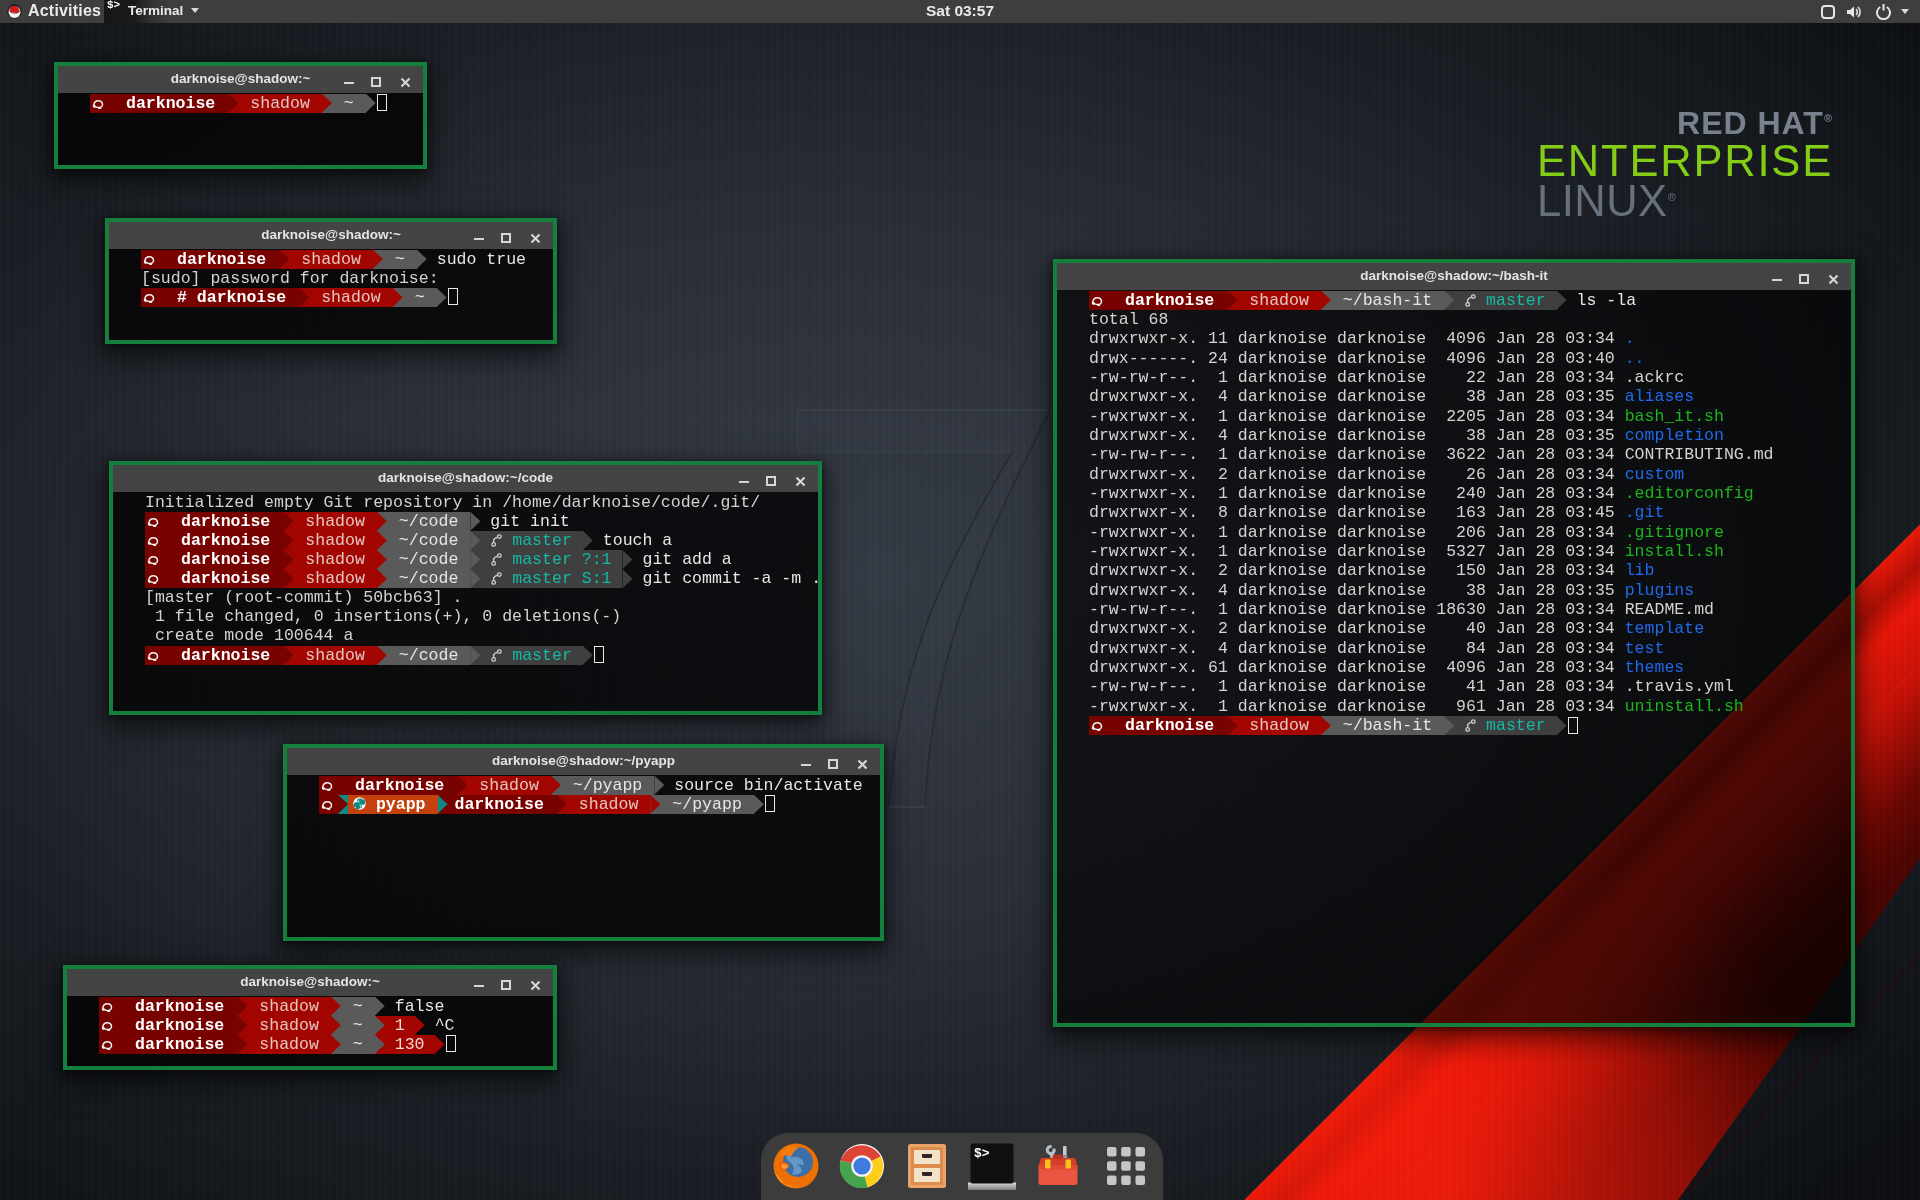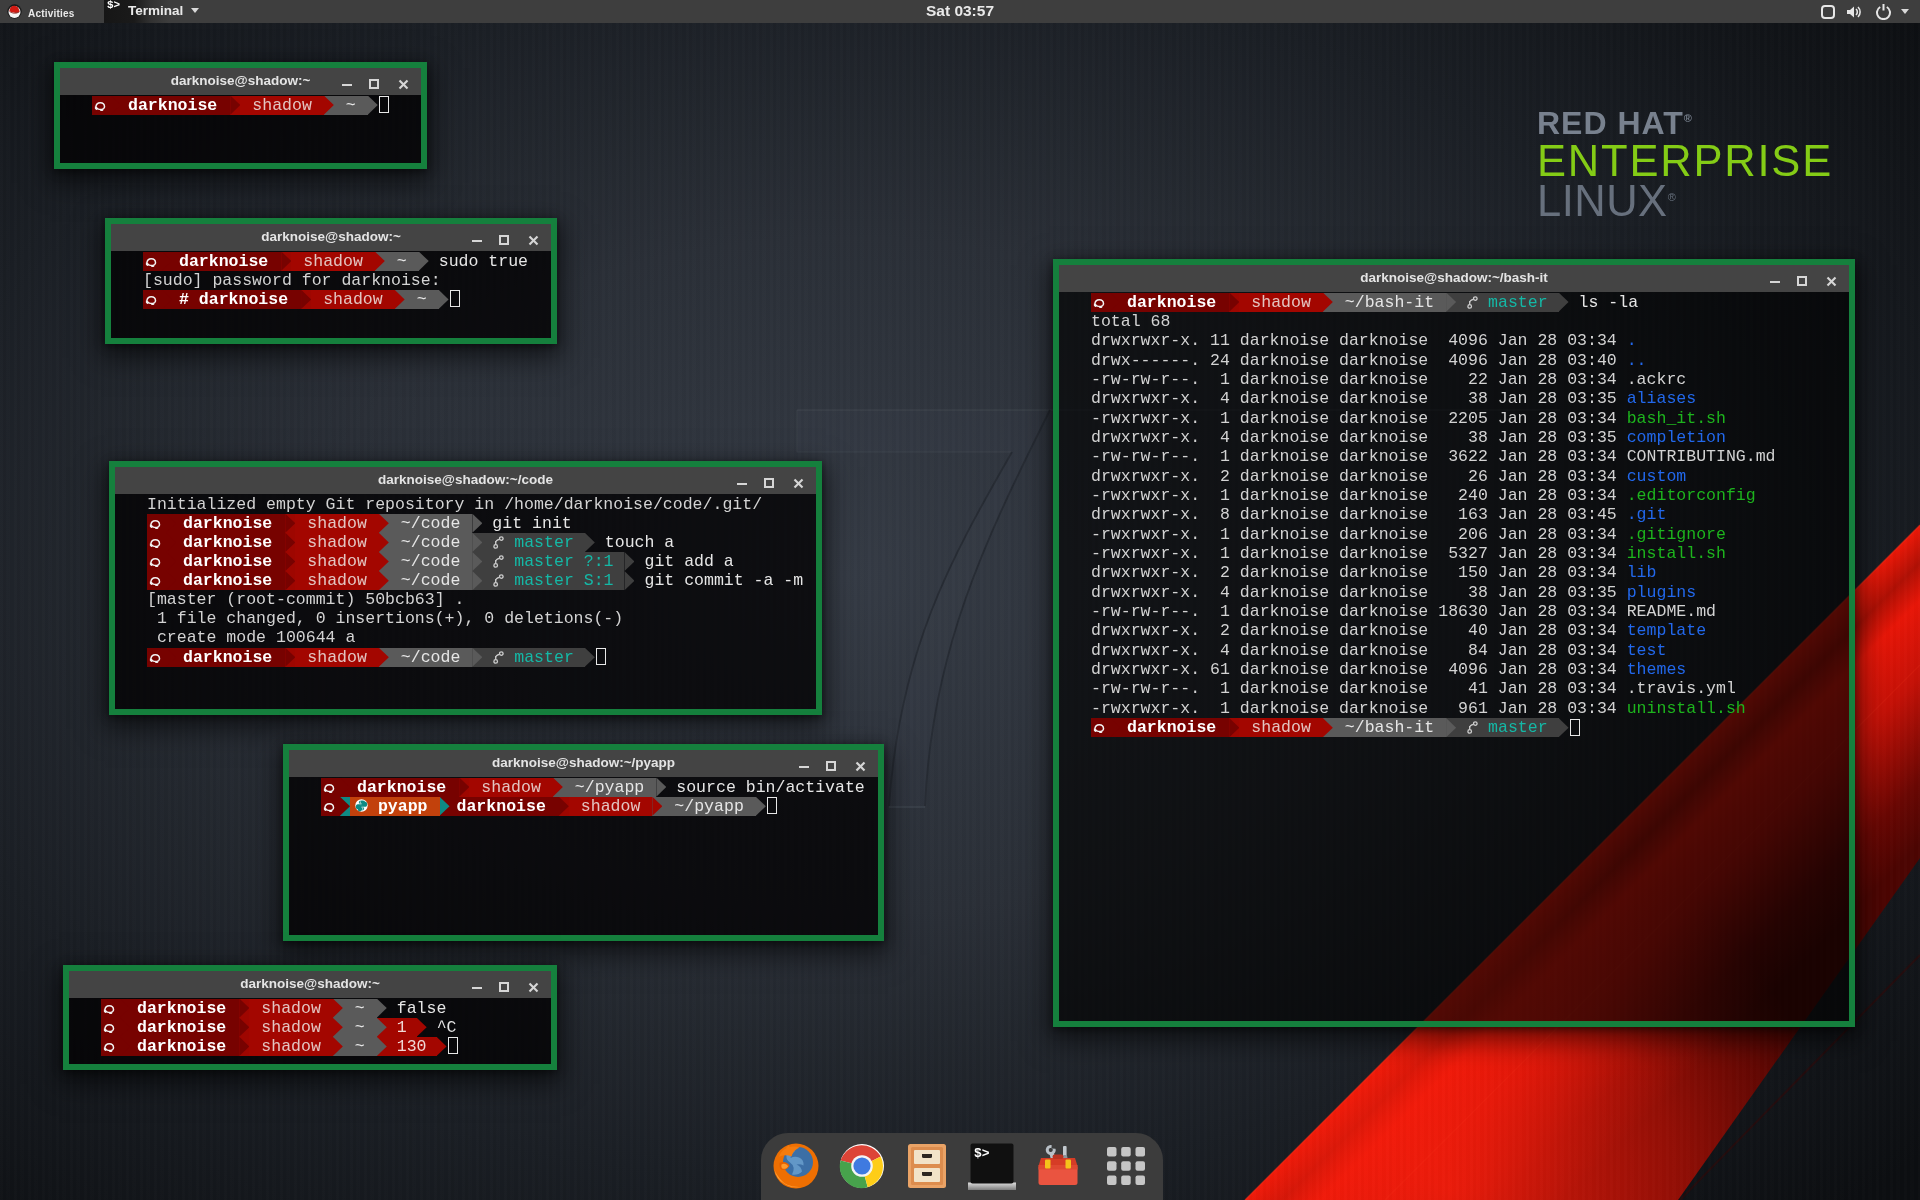--- a/index.html
+++ b/index.html
@@ -1,34 +1,34 @@
 <!DOCTYPE html>
 <html><head><meta charset="utf-8">
 <style>
 html,body{margin:0;padding:0;}
 body{width:1920px;height:1200px;position:relative;overflow:hidden;background:#1b1e24;font-family:"Liberation Sans",sans-serif;}
 #wall{position:absolute;left:0;top:0;width:1920px;height:1200px;}
 #stripes{position:absolute;left:0;top:0;width:1920px;height:1200px;
  background:repeating-linear-gradient(90deg,rgba(255,255,255,0.012) 0 3px,rgba(0,0,0,0.016) 3px 6px,rgba(255,255,255,0.006) 6px 10px,rgba(0,0,0,0.012) 10px 14px);}
 
 #topbar{position:absolute;left:0;top:0;width:1920px;height:23px;background:#3e3e3e;color:#e9e9e9;}
-#topbar .act{position:absolute;left:28px;top:8px;font-size:10px;font-weight:bold;letter-spacing:.2px;}
+#topbar .act{position:absolute;left:28px;top:2px;font-size:16px;font-weight:bold;letter-spacing:.2px;}
 #appbtn{position:absolute;left:104px;top:0;width:75px;height:23px;background:linear-gradient(90deg,#161616,#1a1a1a 40%,rgba(45,45,45,0.75) 62%,rgba(62,62,62,0) 88%);}
 #appbtn .ic{position:absolute;left:3px;top:-1px;font-family:"Liberation Mono",monospace;font-weight:bold;font-size:11px;color:#fff;}
 #appname{position:absolute;left:128px;top:3px;font-size:13.5px;font-weight:bold;}
 #clock{position:absolute;left:0;top:2px;width:1920px;text-align:center;font-size:15.5px;font-weight:bold;}
 .caret{display:inline-block;width:0;height:0;border-left:4.5px solid transparent;border-right:4.5px solid transparent;border-top:5px solid #d9d9d9;}
 
 #logo{position:absolute;left:1537px;top:105px;}
-#logo .rh{font-weight:bold;font-size:32px;color:#78818e;letter-spacing:1px;}
+#logo .rh{font-weight:bold;font-size:32px;color:#78818e;letter-spacing:1px;text-align:right;}
 #logo .ent{font-size:43.5px;color:#84cc16;letter-spacing:1.8px;margin-top:-5px;}
 #logo .lnx{font-size:43.5px;color:#67707d;letter-spacing:0.5px;margin-top:-9px;}
 #logo sup{font-size:11px;}
 
-.win{position:absolute;box-sizing:border-box;border:6px solid #15803d;box-shadow:0 10px 26px 4px rgba(0,0,0,0.55),0 2px 8px rgba(0,0,0,0.5);}
+.win{position:absolute;box-sizing:border-box;border:4px solid #15803d;box-shadow:0 10px 26px 4px rgba(0,0,0,0.55),0 2px 8px rgba(0,0,0,0.5);}
 .tbar{height:27px;background:#444444;position:relative;}
 .tbar .tt{position:absolute;left:0;right:0;top:5px;text-align:center;font-size:13.5px;font-weight:bold;color:#e4e4e4;}
 .term{font-family:"Liberation Mono",monospace;font-size:16.55px;line-height:19.15px;color:#d3d3d3;background:rgba(2,1,2,0.78);padding:0.5px 0 0 0;position:relative;height:calc(100% - 27px);box-sizing:border-box;overflow:hidden;}
 .ln{height:19.15px;white-space:pre;overflow:visible;padding-left:32px;}
 .sg{display:inline-block;height:19.2px;vertical-align:top;}
 .ar{display:inline-block;width:10px;height:19.2px;vertical-align:top;position:relative;}
 .ar::before{content:"";position:absolute;left:0;top:0;width:10px;height:19.2px;clip-path:polygon(0 0,100% 50%,0 100%);background:#000;}
 .u{background:#770200;color:#fff;font-weight:bold;padding:0 13px 0 7px;}
 .hat{background:#770200;padding:0 4px 0 2px;}
 .h{background:#a30600;color:#e3c5c1;padding:0 12px;}

